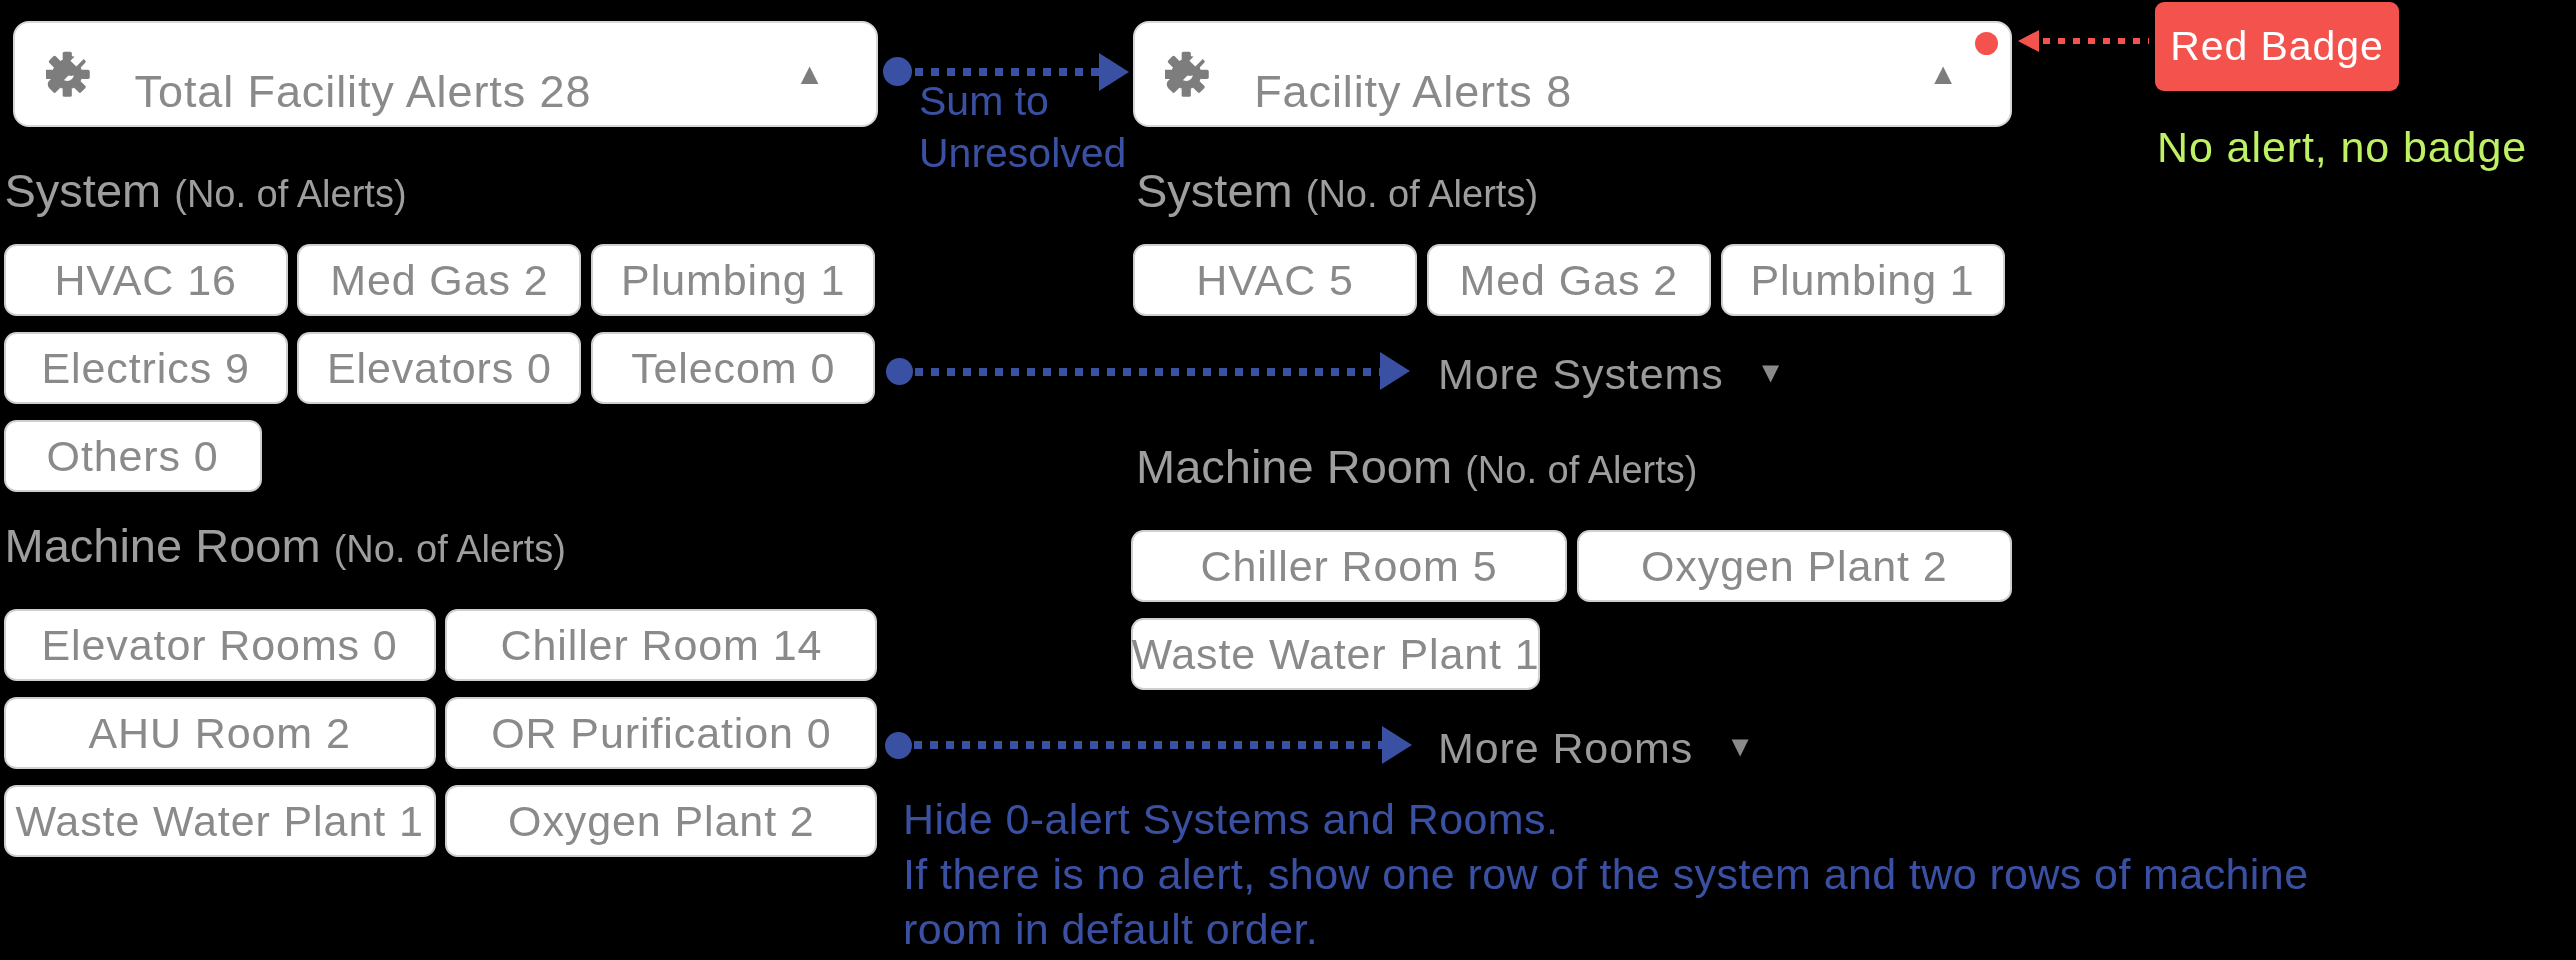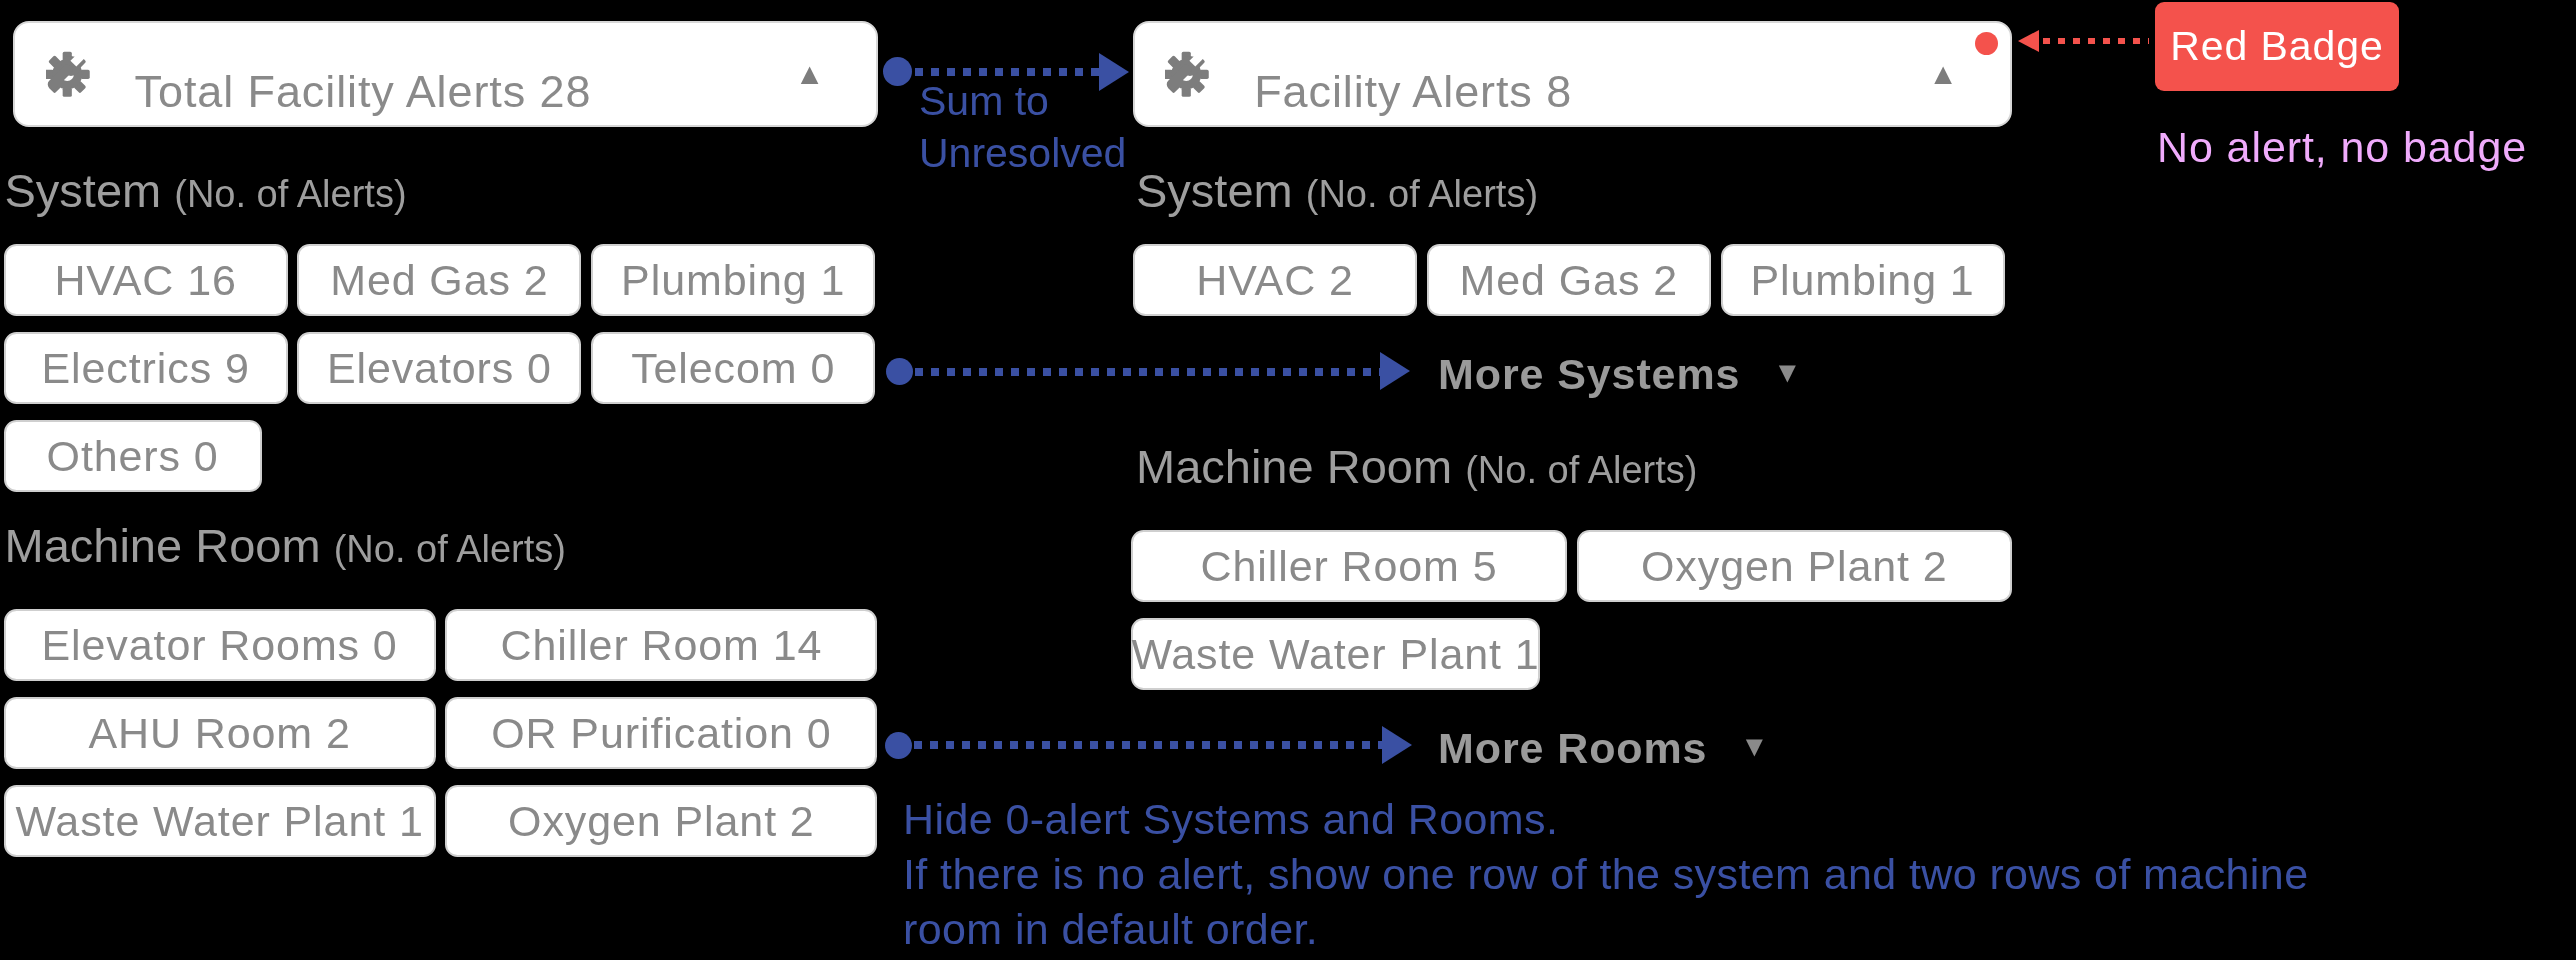--- a/index.html
+++ b/index.html
@@ -78,42 +78,42 @@
     font-size:41px;line-height:52px;white-space:nowrap;
   }
   #more-systems-dot{left:886px;top:358px;width:27px;height:27px;}
   #more-systems-line{left:915px;top:368px;width:465px;}
   #more-systems-head{left:1380px;top:352px;}
   #more-rooms-dot{left:885px;top:732px;width:27px;height:27px;}
   #more-rooms-line{left:914px;top:741px;width:468px;}
   #more-rooms-head{left:1382px;top:726px;}
   .more-link{
     position:absolute;color:#9a9a9a;font-size:43px;white-space:nowrap;
-    background:none;border:none;cursor:pointer;font-family:inherit;letter-spacing:0.9px;font-weight:bold;
+    background:none;border:none;cursor:pointer;font-family:inherit;letter-spacing:0.9px;
   }
   #more-systems-label{left:1432px;top:349px;}
   #more-rooms-label{left:1432px;top:723px;}
   .more-link .caret{font-size:29px;color:#8a8a8a;margin-left:19.7px;vertical-align:7.2px;}
   
   #red-arrow-head{
     position:absolute;left:2018px;top:29.5px;width:0;height:0;
     border-top:11.6px solid transparent;border-bottom:11.6px solid transparent;
     border-right:21.5px solid #f4524c;
   }
   #red-arrow-line{
     position:absolute;left:2043px;top:38px;width:106px;height:6.3px;
     background:repeating-linear-gradient(90deg,#f4524c 0 7.2px,transparent 7.2px 15px);
   }
   #red-badge{
     position:absolute;left:2155px;top:1.8px;width:244px;height:89px;
     background:#f4524c;border-radius:9px;color:#fff;font-size:41px;
     display:flex;align-items:center;justify-content:center;letter-spacing:0.9px;
   }
   #no-badge-note{
-    position:absolute;left:2157px;top:123px;color:#f0abfc;
+    position:absolute;left:2157px;top:123px;color:#bef264;
     font-size:43px;white-space:nowrap;letter-spacing:0.9px;
   }
   
   #note{
     position:absolute;left:903px;top:792px;color:#3a50a3;
     font-size:43px;line-height:55px;white-space:nowrap;letter-spacing:0.4px;
   }
 </style>
 </head>
 <body>
@@ -199,21 +199,21 @@
 <div class="chips sys" id="left-system">
     <button class="chip">HVAC 16</button>
     <button class="chip">Med Gas 2</button>
     <button class="chip">Plumbing 1</button>
     <button class="chip">Electrics 9</button>
     <button class="chip">Elevators 0</button>
     <button class="chip">Telecom 0</button>
     <button class="chip">Others 0</button>
   </div>
 <div class="chips sys" id="right-system">
-    <button class="chip">HVAC 2</button>
+    <button class="chip">HVAC 5</button>
     <button class="chip">Med Gas 2</button>
     <button class="chip">Plumbing 1</button>
   </div>
 <div class="chips mach" id="left-machine">
     <button class="chip">Elevator Rooms 0</button>
     <button class="chip">Chiller Room 14</button>
     <button class="chip">AHU Room 2</button>
     <button class="chip">OR Purification 0</button>
     <button class="chip">Waste Water Plant 1</button>
     <button class="chip">Oxygen Plant 2</button>

